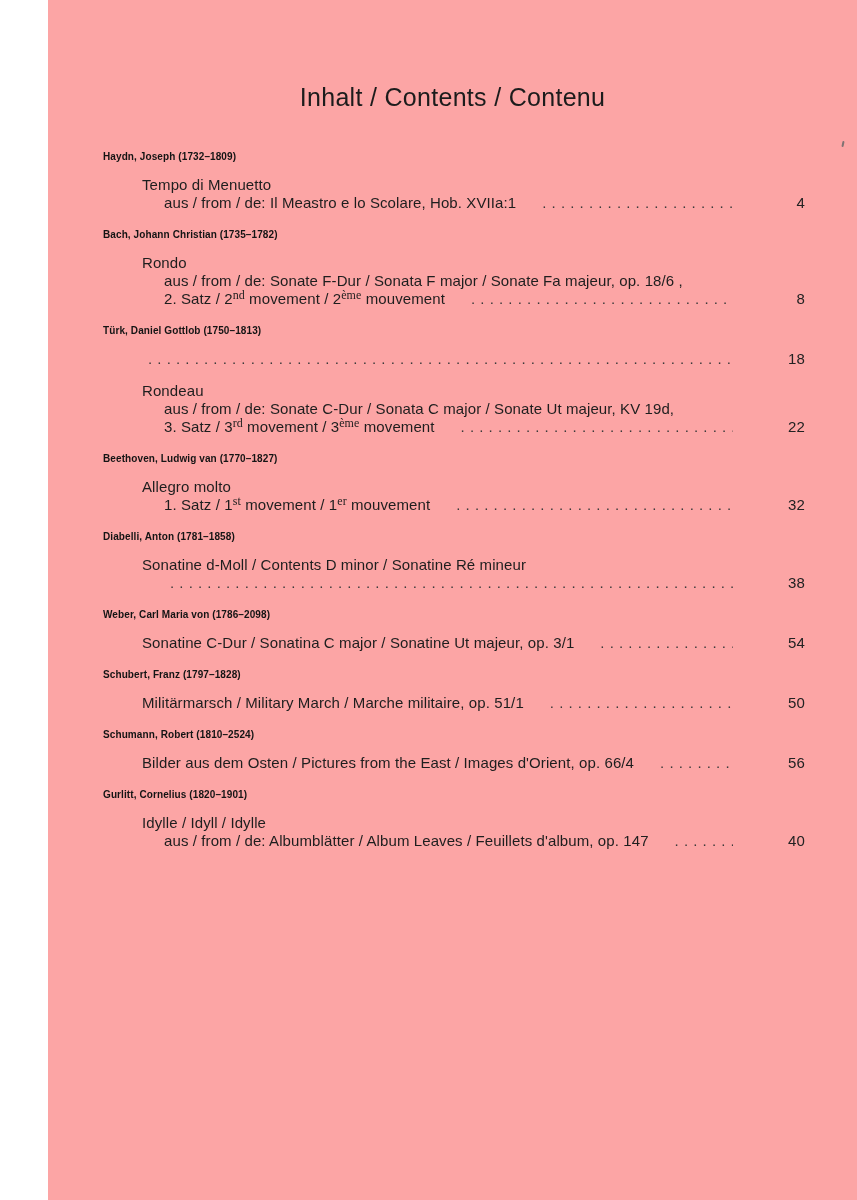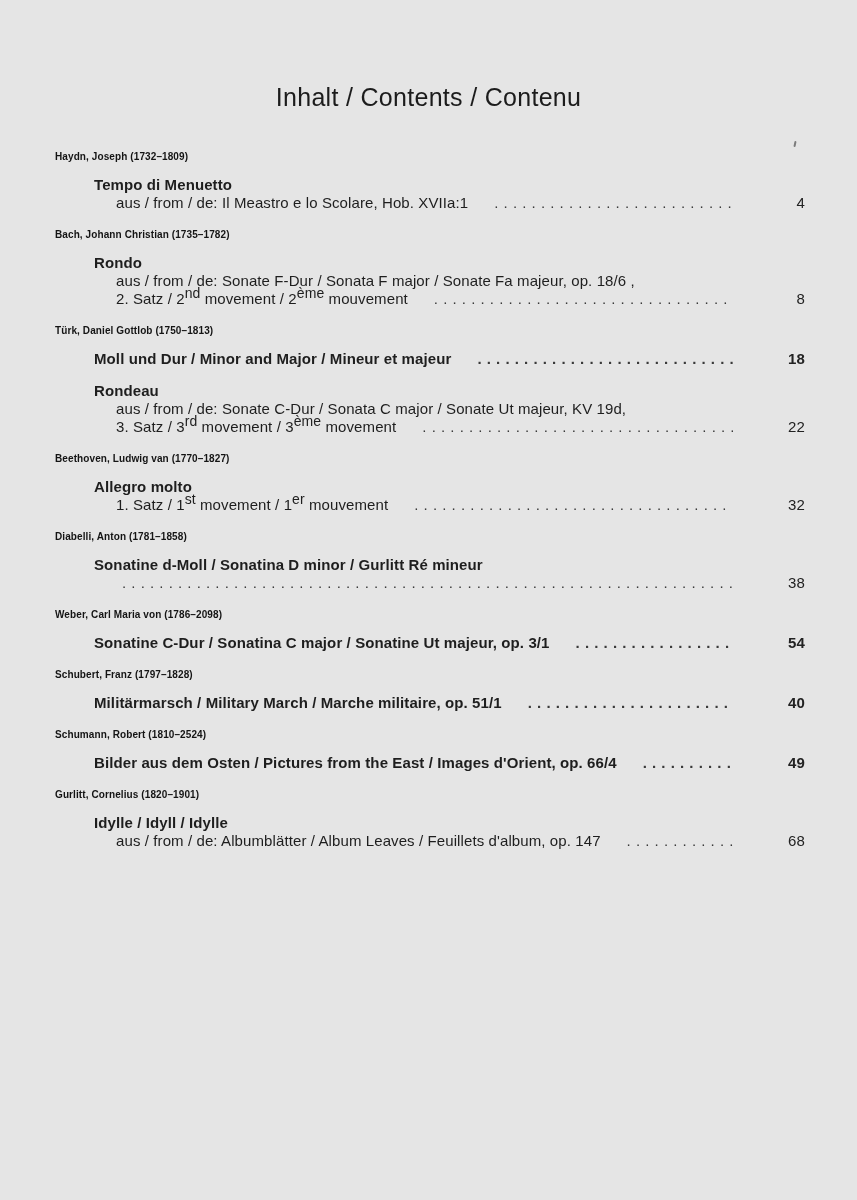--- a/index.html
+++ b/index.html
@@ -12,21 +12,22 @@
     height: 1200px;
     position: relative;
     overflow: hidden;
     font-family: "Liberation Sans", "DejaVu Sans", sans-serif;
     color: #1e1e1e;
     -webkit-font-smoothing: antialiased;
   }
   .page {
     position: absolute;
     inset: 0;
-    background: #e5e5e5;
+    background: #fca5a5;
+    margin-left: 48px;
   }
   .title {
     margin: 0;
     padding-top: 82px;
     text-align: center;
     font-size: 25px;
     line-height: 30px;
     font-weight: 400;
     letter-spacing: 0.3px;
     color: #1c1c1c;
@@ -46,21 +47,21 @@
     color: #141414;
   }
   .entry { margin: 0; }
   .line {
     font-size: 15px;
     line-height: 18px;
     letter-spacing: 0.1px;
     color: #1e1e1e;
   }
   .line .txt { white-space: pre; }
-  .i1 { margin-left: 39px; font-weight: bold; }
+  .i1 { margin-left: 39px; }
   .i2 { margin-left: 61px; }
   .leader-line {
     display: flex;
     align-items: baseline;
     gap: 20px;
   }
   .dots {
     flex: 1 1 auto;
     overflow: hidden;
     white-space: nowrap;
@@ -69,25 +70,26 @@
     letter-spacing: 0.5px;
     color: #3a3a3a;
   }
   .pagenum {
     flex: 0 0 46px;
     width: 46px;
     text-align: right;
     color: #222222;
   }
   sup {
-    font-size: 14px;
+    font-size: 12px;
     line-height: 0;
     position: relative;
     top: -0.45em;
     vertical-align: baseline;
+    font-family: Liberation Serif, serif;
   }
   .scan-speck {
     position: absolute;
     left: 794px;
     top: 141px;
     width: 2px;
     height: 6px;
     background: #6a6a6a;
     border-radius: 1px;
     transform: rotate(12deg);
@@ -121,21 +123,20 @@
             <span class="txt">2. Satz / 2<sup>nd</sup> movement / 2<sup>ème</sup> mouvement</span>
             <span class="dots">. . . . . . . . . . . . . . . . . . . . . . . . . . . . . . . . . . . . . . . . . . . . . . . . . . . . . . . . . . . . . . . . . . . . . . . . . . . . . . . . . . . . . . . . . . </span>
             <span class="pagenum">8</span>
           </div>
         </div>
       </section>
       <section class="section">
         <h2 class="composer">Türk, Daniel Gottlob (1750–1813)</h2>
         <div class="entry">
           <div class="line i1 leader-line">
-            <span class="txt">Moll und Dur / Minor and Major / Mineur et majeur</span>
             <span class="dots">. . . . . . . . . . . . . . . . . . . . . . . . . . . . . . . . . . . . . . . . . . . . . . . . . . . . . . . . . . . . . . . . . . . . . . . . . . . . . . . . . . . . . . . . . . </span>
             <span class="pagenum">18</span>
           </div>
         </div>
       </section>
       <section class="section">
         <div class="entry">
           <div class="line i1"><span class="txt">Rondeau</span></div>
           <div class="line i2"><span class="txt">aus / from / de: Sonate C-Dur / Sonata C major / Sonate Ut majeur, KV 19d,</span></div>
           <div class="line i2 leader-line">
@@ -152,21 +153,21 @@
           <div class="line i2 leader-line">
             <span class="txt">1. Satz / 1<sup>st</sup> movement / 1<sup>er</sup> mouvement</span>
             <span class="dots">. . . . . . . . . . . . . . . . . . . . . . . . . . . . . . . . . . . . . . . . . . . . . . . . . . . . . . . . . . . . . . . . . . . . . . . . . . . . . . . . . . . . . . . . . . </span>
             <span class="pagenum">32</span>
           </div>
         </div>
       </section>
       <section class="section">
         <h2 class="composer">Diabelli, Anton (1781–1858)</h2>
         <div class="entry">
-          <div class="line i1"><span class="txt">Sonatine d-Moll / Sonatina D minor / Gurlitt Ré mineur</span></div>
+          <div class="line i1"><span class="txt">Sonatine d-Moll / Contents D minor / Sonatine Ré mineur</span></div>
           <div class="line i2 leader-line">
             <span class="dots">. . . . . . . . . . . . . . . . . . . . . . . . . . . . . . . . . . . . . . . . . . . . . . . . . . . . . . . . . . . . . . . . . . . . . . . . . . . . . . . . . . . . . . . . . . </span>
             <span class="pagenum">38</span>
           </div>
         </div>
       </section>
       <section class="section">
         <h2 class="composer">Weber, Carl Maria von (1786–2098)</h2>
         <div class="entry">
           <div class="line i1 leader-line">
@@ -175,39 +176,39 @@
             <span class="pagenum">54</span>
           </div>
         </div>
       </section>
       <section class="section">
         <h2 class="composer">Schubert, Franz (1797–1828)</h2>
         <div class="entry">
           <div class="line i1 leader-line">
             <span class="txt">Militärmarsch / Military March / Marche militaire, op. 51/1</span>
             <span class="dots">. . . . . . . . . . . . . . . . . . . . . . . . . . . . . . . . . . . . . . . . . . . . . . . . . . . . . . . . . . . . . . . . . . . . . . . . . . . . . . . . . . . . . . . . . . </span>
+            <span class="pagenum">50</span>
+          </div>
+        </div>
+      </section>
+      <section class="section">
+        <h2 class="composer">Schumann, Robert (1810–2524)</h2>
+        <div class="entry">
+          <div class="line i1 leader-line">
+            <span class="txt">Bilder aus dem Osten / Pictures from the East / Images d'Orient, op. 66/4</span>
+            <span class="dots">. . . . . . . . . . . . . . . . . . . . . . . . . . . . . . . . . . . . . . . . . . . . . . . . . . . . . . . . . . . . . . . . . . . . . . . . . . . . . . . . . . . . . . . . . . </span>
+            <span class="pagenum">56</span>
+          </div>
+        </div>
+      </section>
+      <section class="section">
+        <h2 class="composer">Gurlitt, Cornelius (1820–1901)</h2>
+        <div class="entry">
+          <div class="line i1"><span class="txt">Idylle / Idyll / Idylle</span></div>
+          <div class="line i2 leader-line">
+            <span class="txt">aus / from / de: Albumblätter / Album Leaves / Feuillets d'album, op. 147</span>
+            <span class="dots">. . . . . . . . . . . . . . . . . . . . . . . . . . . . . . . . . . . . . . . . . . . . . . . . . . . . . . . . . . . . . . . . . . . . . . . . . . . . . . . . . . . . . . . . . . </span>
             <span class="pagenum">40</span>
-          </div>
-        </div>
-      </section>
-      <section class="section">
-        <h2 class="composer">Schumann, Robert (1810–2524)</h2>
-        <div class="entry">
-          <div class="line i1 leader-line">
-            <span class="txt">Bilder aus dem Osten / Pictures from the East / Images d'Orient, op. 66/4</span>
-            <span class="dots">. . . . . . . . . . . . . . . . . . . . . . . . . . . . . . . . . . . . . . . . . . . . . . . . . . . . . . . . . . . . . . . . . . . . . . . . . . . . . . . . . . . . . . . . . . </span>
-            <span class="pagenum">49</span>
-          </div>
-        </div>
-      </section>
-      <section class="section">
-        <h2 class="composer">Gurlitt, Cornelius (1820–1901)</h2>
-        <div class="entry">
-          <div class="line i1"><span class="txt">Idylle / Idyll / Idylle</span></div>
-          <div class="line i2 leader-line">
-            <span class="txt">aus / from / de: Albumblätter / Album Leaves / Feuillets d'album, op. 147</span>
-            <span class="dots">. . . . . . . . . . . . . . . . . . . . . . . . . . . . . . . . . . . . . . . . . . . . . . . . . . . . . . . . . . . . . . . . . . . . . . . . . . . . . . . . . . . . . . . . . . </span>
-            <span class="pagenum">68</span>
           </div>
         </div>
       </section>
     </main>
 </div>
 
 </body></html>

